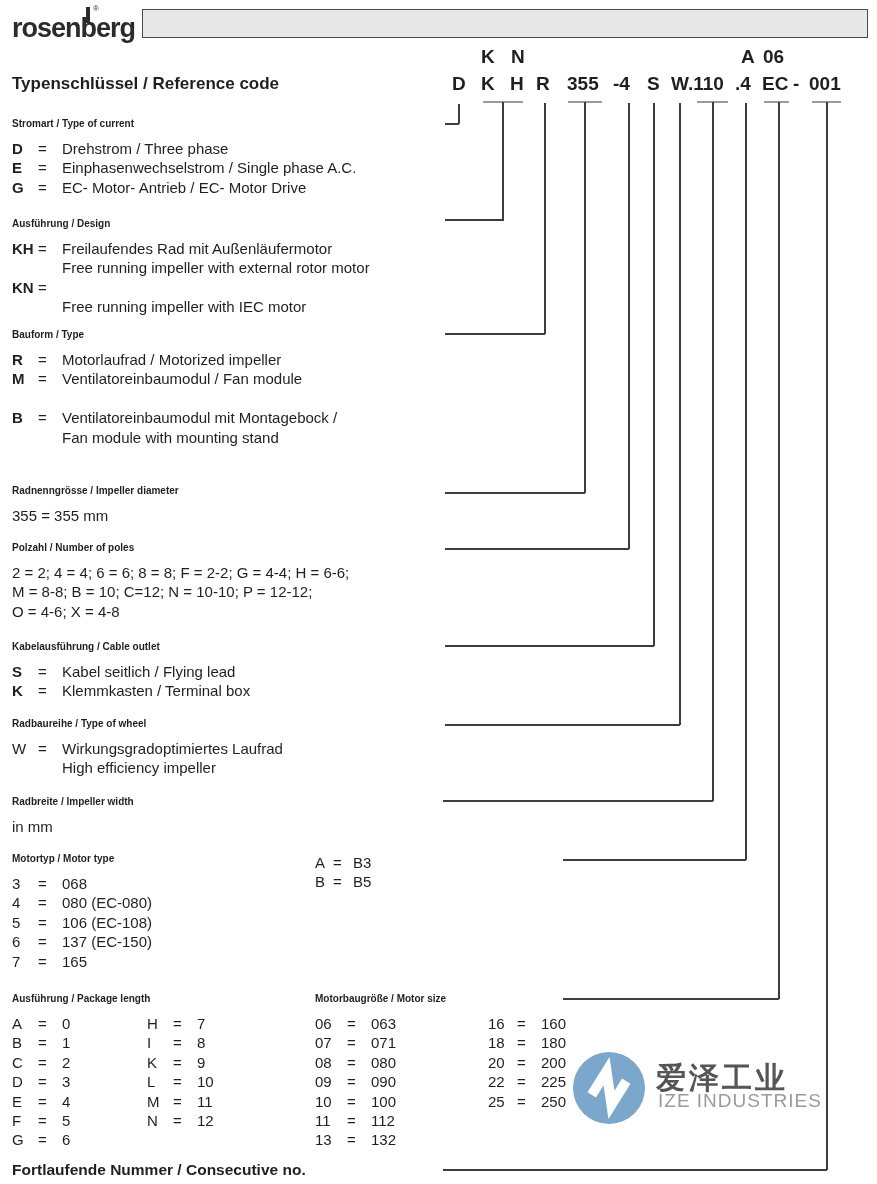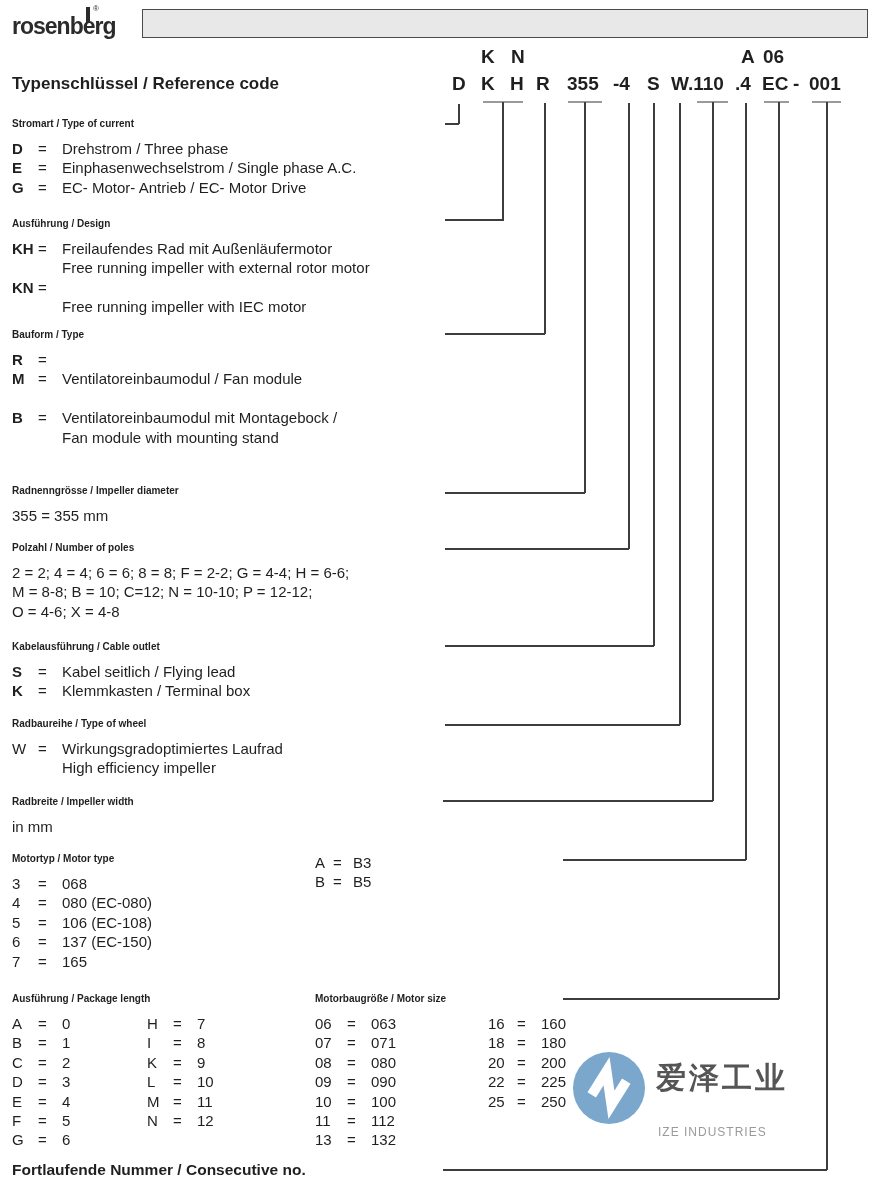--- a/index.html
+++ b/index.html
@@ -3,21 +3,21 @@
 <meta charset="utf-8">
 <style>
   html,body{margin:0;padding:0;}
   body{
     width:877px;height:1184px;position:relative;background:#ffffff;
     font-family:"Liberation Sans",sans-serif;color:#1f1f1f;
     -webkit-font-smoothing:antialiased;
   }
   .abs{position:absolute;}
   
-  .brand-text{left:12px;top:13px;font-size:23px;font-weight:bold;color:#2b2b2b;letter-spacing:-1px;}
+  .brand-text{left:12px;top:13px;font-size:27px;font-weight:bold;color:#2b2b2b;letter-spacing:-1px;}
   .brand-asc{left:86px;top:7px;width:4px;height:16px;background:#2b2b2b;}
   .brand-reg{left:93px;top:4px;font-size:8px;color:#2b2b2b;}
   .brand-bar{left:142px;top:9px;width:726px;height:29px;background:#e8e8e8;border:1.5px solid #4a4a4a;box-sizing:border-box;}
   
   .page-title{left:12px;top:74px;font-size:17px;font-weight:bold;}
   .tok{position:absolute;top:73px;font-size:19px;font-weight:bold;white-space:pre;}
   .tok2{position:absolute;top:46px;font-size:19px;font-weight:bold;white-space:pre;}
   
   .vline{position:absolute;width:1.5px;background:#3d3d3d;}
   .hline{position:absolute;height:1.5px;background:#3d3d3d;}
@@ -29,21 +29,21 @@
   .k{width:26px;font-weight:bold;flex:none;}
   .eq{width:24px;flex:none;}
   .v{flex:none;}
   .plain{height:19.4px;line-height:19.4px;font-size:15px;white-space:nowrap;}
   .k2{width:18px;font-weight:normal;flex:none;}
   .eq2{width:20px;flex:none;}
   .kk{width:32px;flex:none;}
   .kn{width:29px;flex:none;}
   
   .wm-cn{left:656px;top:1058px;font-size:30px;font-weight:bold;color:#555555;letter-spacing:3px;}
-  .wm-en{left:658px;top:1125px;font-size:12px;color:#9a9a9a;letter-spacing:1px;}
+  .wm-en{left:658px;top:1090px;font-size:19px;color:#9a9a9a;letter-spacing:1px;}
   .footer-title{left:12px;top:1161px;font-size:15.5px;font-weight:bold;}
 </style>
 </head>
 <body>
 
 <div class="abs brand-text">rosenberg</div>
 <div class="abs brand-asc"></div>
 <div class="abs brand-reg">®</div>
 <div class="abs brand-bar"></div>
 
@@ -137,20 +137,21 @@
       <span class="eq"></span>
       <span class="v">Free running impeller with IEC motor</span>
     </div>
 </div>
 
 <div class="section" style="top:329px">
   <div class="stitle">Bauform / Type</div>
   <div class="row">
       <span class="k">R</span>
       <span class="eq">=</span>
+      <span class="v">Motorlaufrad / Motorized impeller</span>
     </div>
   <div class="row">
       <span class="k">M</span>
       <span class="eq">=</span>
       <span class="v">Ventilatoreinbaumodul / Fan module</span>
     </div>
   <div class="row">
       <span class="k"></span>
       <span class="eq"></span>
       <span class="v"></span>

